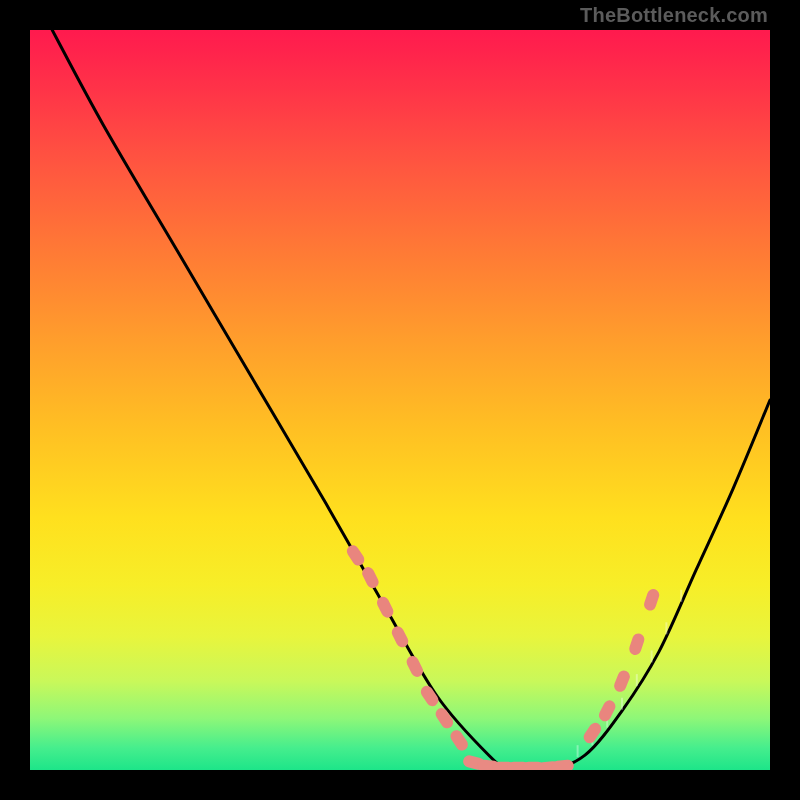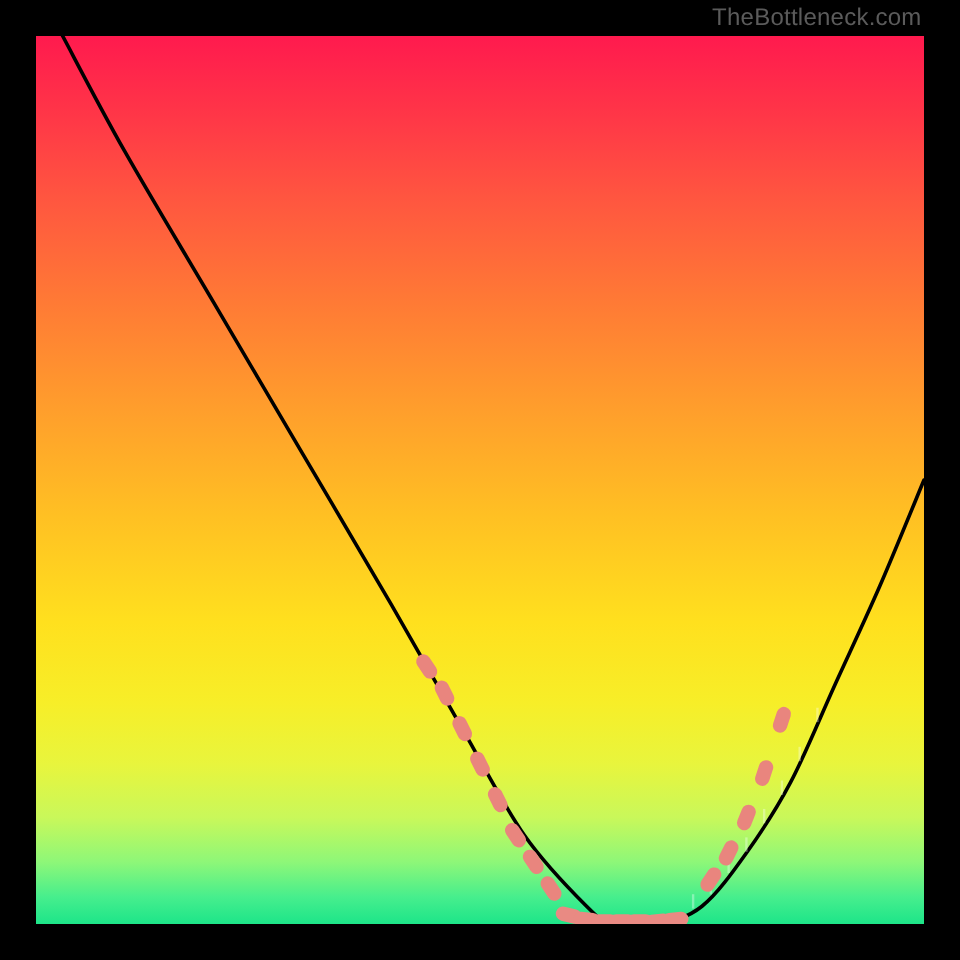--- a/index.html
+++ b/index.html
@@ -45,21 +45,21 @@
     top: 0;
     width: 740px;
     height: 740px;
   }
   .watermark {
     position: absolute;
     top: 4px;
     right: 32px;
     color: #5b5b5b;
     font-size: 20px;
-    font-weight: 400;
+    font-weight: 700;
     letter-spacing: 0.2px;
   }
 </style>
 </head>
 <body>
 
 <div class="frame">
   <div class="watermark">TheBottleneck.com</div>
   <div class="plot">
     <svg class="overlay-svg" viewBox="0 0 740 740" preserveAspectRatio="none">

